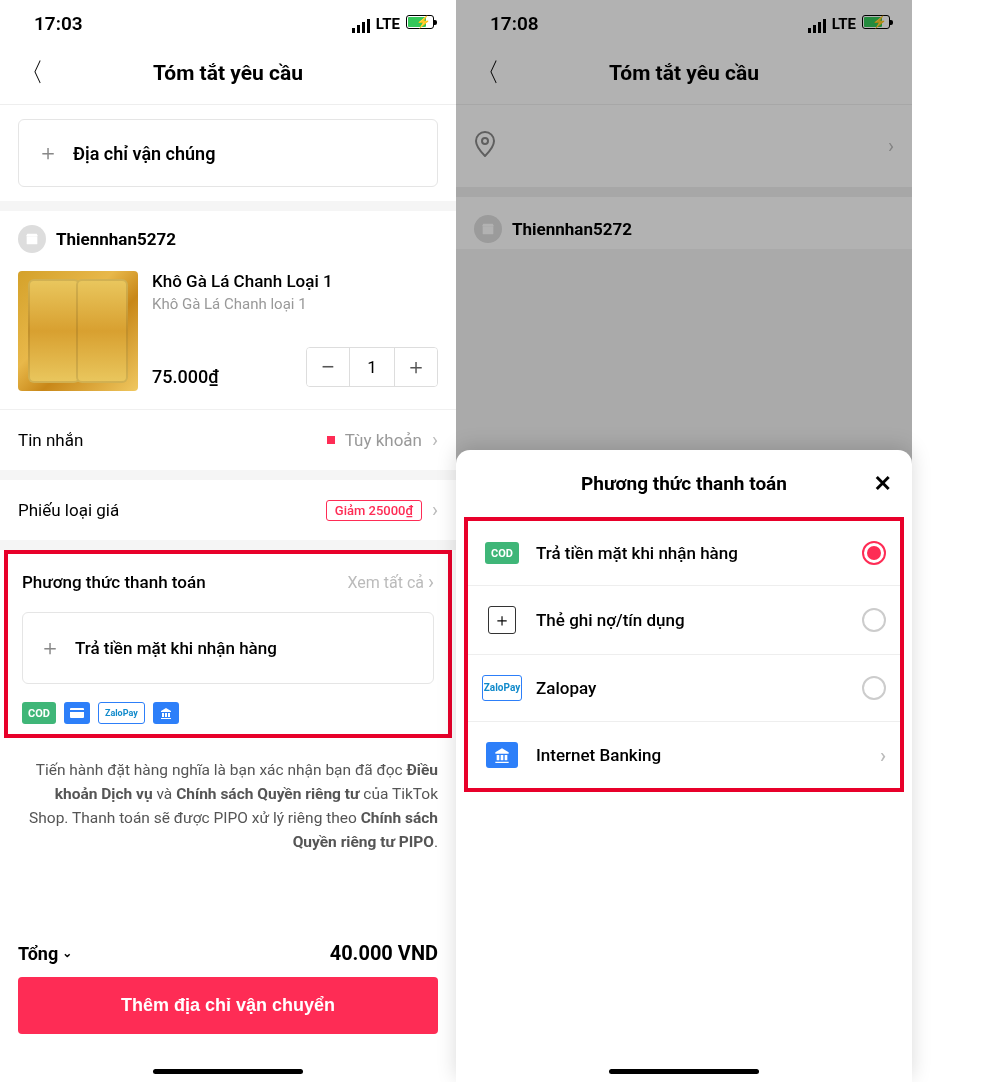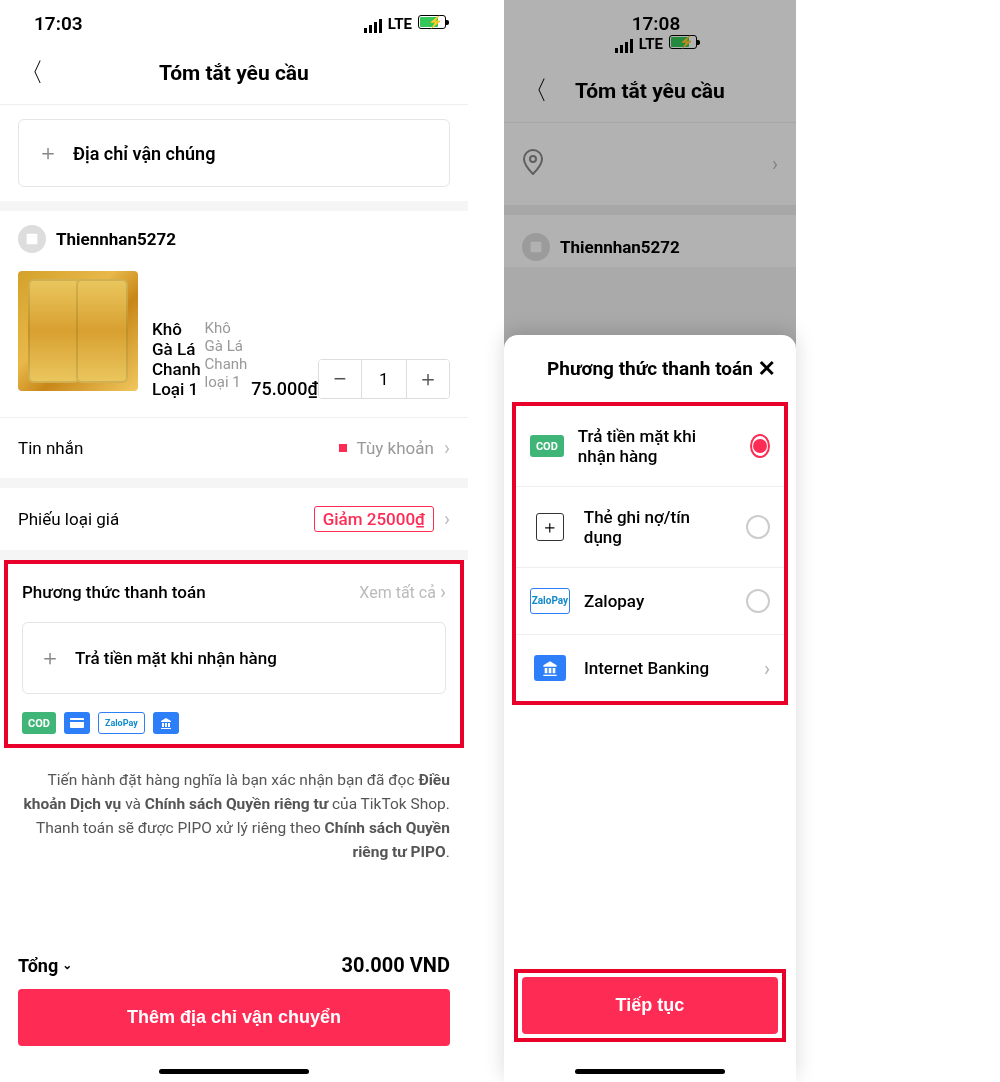--- a/index.html
+++ b/index.html
@@ -3,21 +3,21 @@
 <meta charset="utf-8">
 <style>
   * { box-sizing: border-box; margin: 0; padding: 0; }
   body {
     font-family: -apple-system, BlinkMacSystemFont, "Segoe UI", Roboto, Helvetica, Arial, sans-serif;
     background: #fff;
     width: 1000px;
     height: 1082px;
     overflow: hidden;
   }
-  .container { display: flex; width: 796px; height: 1082px; gap: 36px; }
+  .container { display: flex; width: 912px; height: 1082px; }
   .phone { width: 500px; height: 1082px; background: #fff; position: relative; display: flex; flex-direction: column; }
   .phone-right { background: #aaa; }
   .phone-right .main-bg { filter: brightness(0.7); pointer-events:none; }
 
   .status-bar {
     display: flex; justify-content: space-between; align-items: center;
     padding: 12px 22px 4px 34px; font-size: 19px; font-weight: 600;
   }
   .status-right { display: flex; gap: 4px; font-size: 15px; font-weight: 700; }
   .signal-bars { display: inline-flex; align-items: flex-end; gap: 2px; margin-right: 2px;}
@@ -64,38 +64,38 @@
     background: linear-gradient(135deg, #d4a12a 0%, #e8b84a 40%, #c88718 60%, #f0c860 100%);
     position:relative; overflow:hidden;
   }
   .product-img::before, .product-img::after {
     content:""; position:absolute; top:8px; bottom:8px; width:48px;
     background: linear-gradient(180deg, #e9c65d, #d8a030, #e9c65d);
     border-radius: 6px; border: 2px solid rgba(0,0,0,0.1);
   }
   .product-img::before{ left:10px;}
   .product-img::after{ right:10px;}
-  .product-info { flex:1; display:flex; flex-direction:row; gap:4px;margin-top:48px;}
+  .product-info { flex:1; display:flex; flex-direction:column; gap:4px;}
   .p-title { font-size:17px; font-weight:500;}
   .p-sub { font-size:15px; color:#999;}
   .p-bottom { display:flex; justify-content:space-between; align-items:flex-end; margin-top:30px;}
   .price { font-size:18px; font-weight:500;}
   .stepper { display:flex; align-items:center; border:1px solid #ddd; border-radius:4px; overflow:hidden;}
   .stepper button { width:42px; height:38px; background:#fff; border:none; font-size:22px; color:#555;}
   .stepper .qty { width:46px; text-align:center; font-size:17px; border-left:1px solid #ddd; border-right:1px solid #ddd; line-height:38px;}
 
   .line-row {
     display:flex; justify-content:space-between; align-items:center;
     padding: 18px 18px; font-size:17px; border-top:1px solid #f0f0f0;
   }
   .line-row .right { display:flex; align-items:center; gap:10px; color:#999;}
   .dot-red { width:8px; height:8px; background:#fe2c55; display:inline-block;}
   .chev { color:#bbb; font-size:20px;}
   .discount-badge {
-    border:1px solid #fe2c55; color:#fe2c55; padding:2px 8px; border-radius:3px; font-size:17px; font-weight:500;
+    border:1px solid #fe2c55; color:#fe2c55; padding:2px 8px; border-radius:3px; font-size:13px; font-weight:500;
   }
 
   .red-box-1 { border: 4px solid #e8002a; margin: 0 4px; padding-bottom: 6px;}
 
   .pm-header { display:flex; justify-content:space-between; align-items:center; padding: 16px 14px 8px 14px;}
   .pm-header .lbl { font-size:17px; font-weight:500;}
   .pm-header .link { color:#bbb; font-size:16px; display:flex; align-items:center; gap:4px;}
   .pm-option {
     margin: 10px 14px; border:1px solid #e5e5e5; border-radius:6px;
     padding: 24px 16px; display:flex; align-items:center; gap:14px; font-size:17px; font-weight:500;
@@ -106,21 +106,21 @@
   .badge.cod { background:#3fb678;}
   .badge.card { background:#2d7ff9; width:26px;}
   .badge.zalo { background:#fff; border:1px solid #2d7ff9; color:#118acb; font-size:9px; line-height:1;}
   .badge.bank { background:#2d7ff9; width:26px;}
 
   .terms { padding: 20px 18px; font-size:15.5px; color:#555; line-height:1.55;text-align:right;}
   .terms b { font-weight:700;}
 
   .footer {
     position:absolute; bottom:0; left:0; right:0; background:#fff;
-    padding: 10px 18px 36px 18px;
+    padding: 10px 18px 48px 18px;
   }
   .total-row { display:flex; justify-content:space-between; align-items:center; padding: 8px 0 12px 0;}
   .total-lbl { font-size:18px; font-weight:700; display:flex; align-items:center; gap:4px;}
   .total-val { font-size:20px; font-weight:700;}
   .cta {
     width:100%; background:#fe2c55; color:#fff; border:none; border-radius:4px;
     padding:18px; font-size:18px; font-weight:600; text-align:center;
   }
   .home-ind {
     position:absolute; bottom:8px; left:50%; transform:translateX(-50%);
@@ -279,30 +279,30 @@
     <div class="terms">
       <span>Tiến hành đặt hàng nghĩa là bạn xác nhận bạn đã đọc </span><b>Điều khoản Dịch vụ</b><span> và </span><b>Chính sách Quyền riêng tư</b><span> của TikTok Shop. Thanh toán sẽ được PIPO xử lý riêng theo </span><b>Chính sách Quyền riêng tư PIPO</b><span>.</span>
     </div>
 
     <div class="footer">
       <div class="total-row">
         <span class="total-lbl">
           <span>Tổng</span>
           <span style="font-size:12px;">⌄</span>
         </span>
-        <span class="total-val">30.000 VND</span>
+        <span class="total-val">40.000 VND</span>
       </div>
       <button class="cta">Thêm địa chỉ vận chuyển</button>
     </div>
     <div class="home-ind"></div>
   </div>
 
   <div class="phone phone-right">
     <div class="main-bg">
-      <div class="status-bar" style="background:#fff;flex-direction:column;">
+      <div class="status-bar" style="background:#fff;">
         <span>17:08</span>
         <span class="status-right">
           <span class="signal-bars">
               <span></span>
               <span></span>
               <span></span>
               <span></span>
             </span>
           <span>LTE</span>
           <span class="battery">
@@ -372,22 +372,17 @@
                 </svg>
           </span>
             </span>
           <span>Internet Banking</span>
           <span class="chev-r">›</span>
         </div>
       </div>
 
       <div class="spacer-250"></div>
 
-      <div class="footer">
-        <div class="cta-box">
-          <button class="cta">Tiếp tục</button>
-        </div>
-      </div>
     </div>
     <div class="home-ind"></div>
   </div>
 
 </div>
 
 </body></html>

